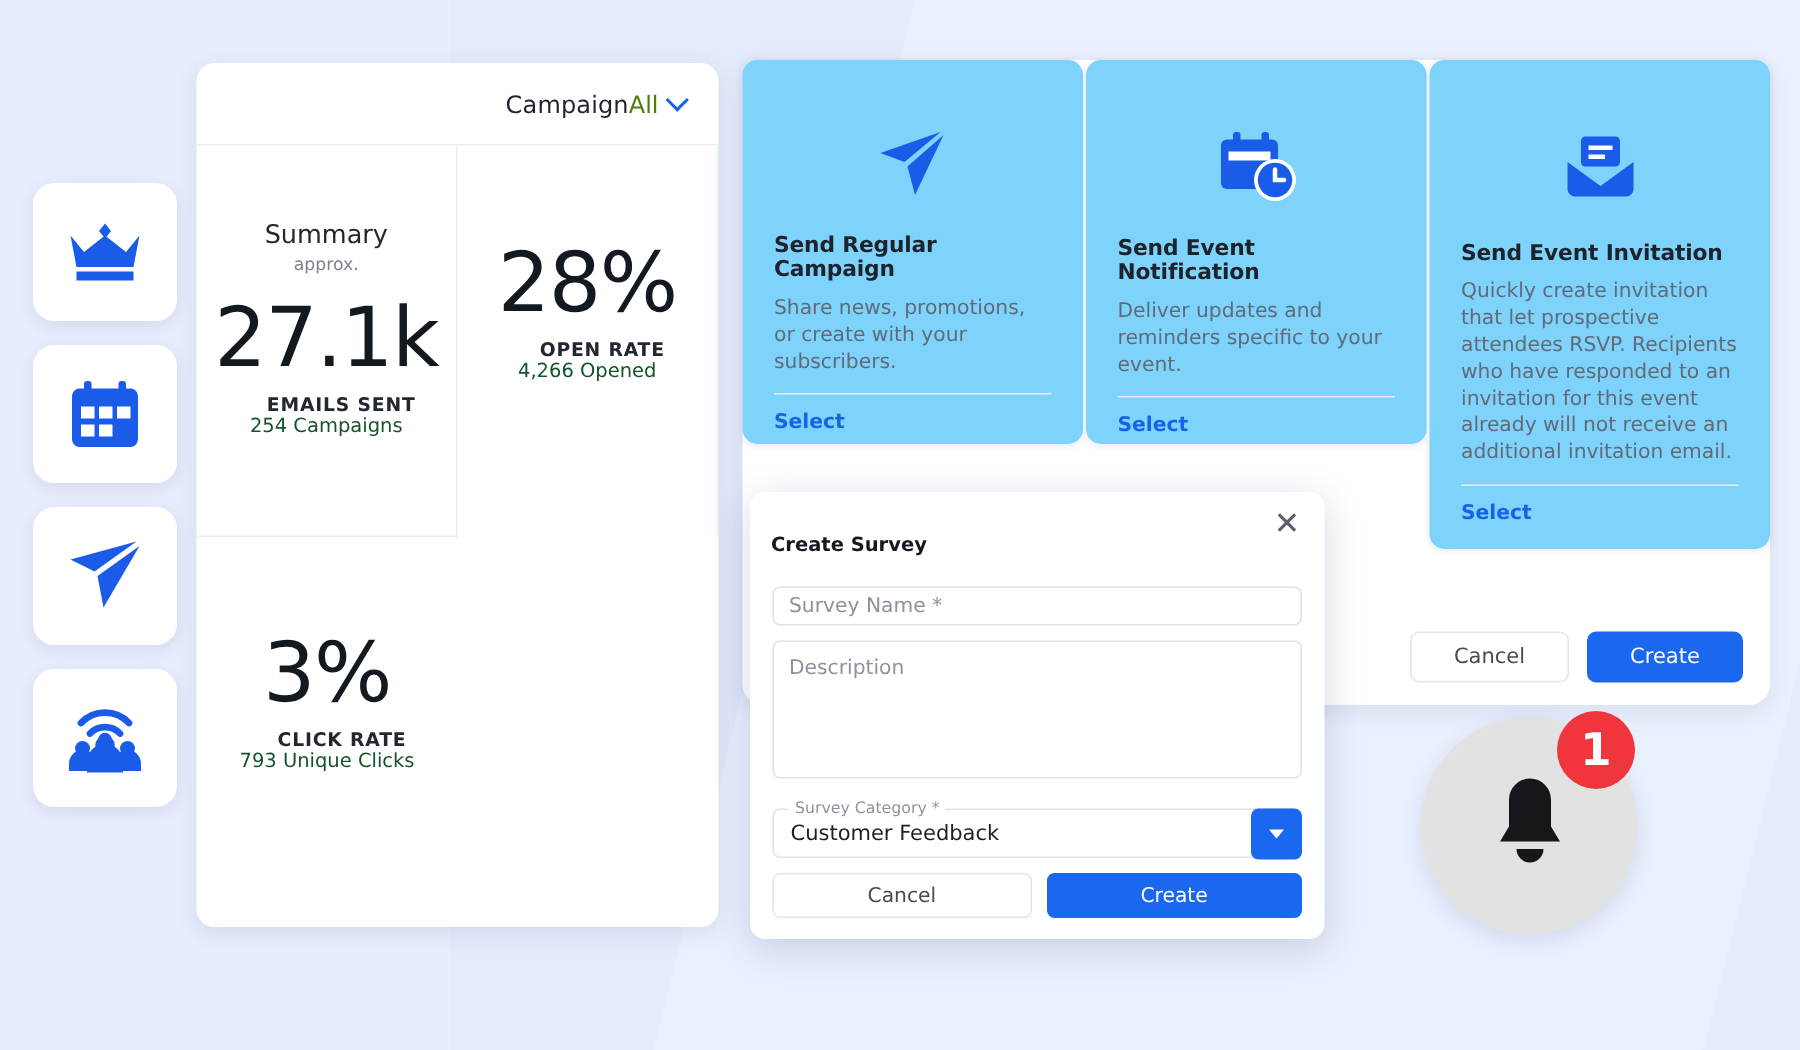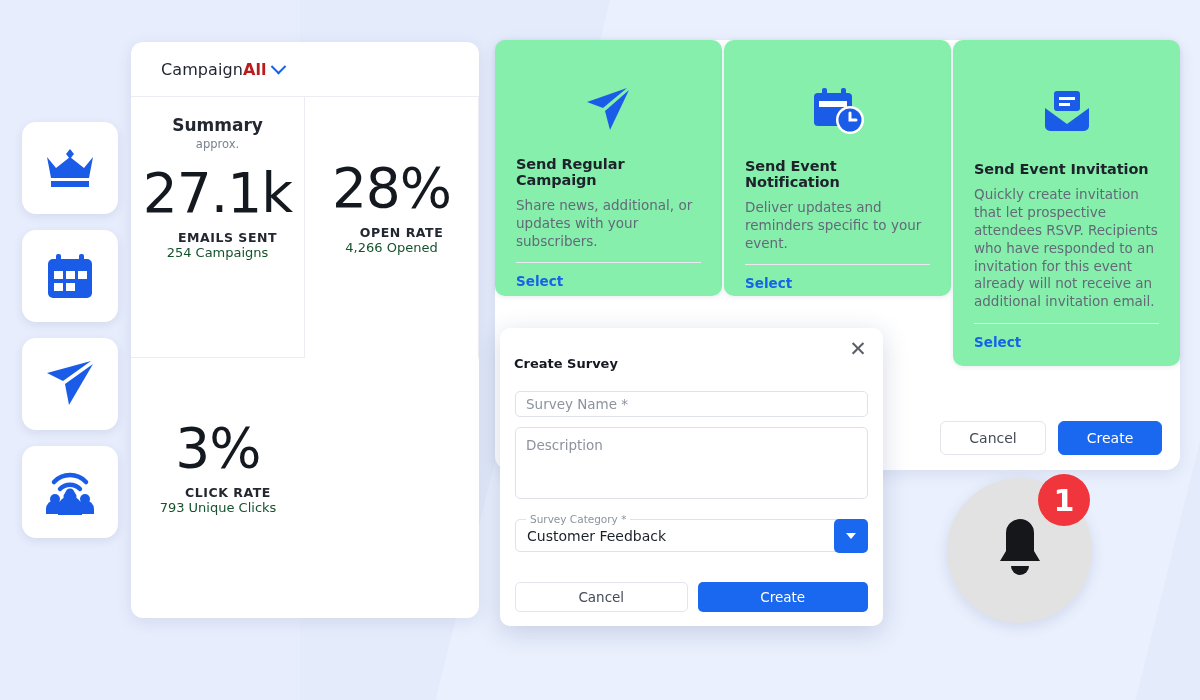--- a/index.html
+++ b/index.html
@@ -73,36 +73,36 @@
     box-shadow: 0 4px 16px rgba(40, 60, 120, 0.10);
     overflow: hidden;
     display: flex;
     flex-direction: column;
   }
   #campaign-header {
     height: 55px;
     flex: 0 0 55px;
     display: flex;
     align-items: center;
-    justify-content: flex-start;
+    justify-content: flex-end;
     padding: 0 22px 0 30px;
     border-bottom: 1px solid #ebedf2;
   }
   #campaign-title {
     font-size: 16px;
     color: #1f2430;
     letter-spacing: 0.1px;
   }
   #campaign-filter {
     display: flex;
     align-items: center;
     gap: 7px;
-    color: #b91c1c;
+    color: #4d7c0f;
     font-size: 16px;
-    font-weight: bold;
+    font-weight: normal;
     cursor: pointer;
   }
   .chev {
     width: 11px; height: 11px;
     border-right: 2px solid #1763e8;
     border-bottom: 2px solid #1763e8;
     transform: rotate(45deg) translate(-2px,-2px);
   }
 
   #stat-grid {
@@ -116,23 +116,24 @@
     display: flex;
     flex-direction: column;
     align-items: center;
     padding-top: 18px;
   }
   .stat-cell.bdr-r { border-right: 1px solid #ebedf2; }
   .stat-cell.bdr-b { border-bottom: 1px solid #ebedf2; }
 
   .summary-label {
     font-size: 17px;
-    font-weight: bold;
+    font-weight: normal;
     color: #222730;
     margin-bottom: 2px;
+    margin-top: 32px;
   }
   .approx {
     font-size: 11.5px;
     color: #7a828f;
     margin-bottom: 14px;
   }
   .stat-value {
     font-size: 55px;
     line-height: 1.04;
     font-weight: normal;
@@ -167,21 +168,21 @@
   }
   #options-row {
     position: absolute;
     left: 0; top: 0;
     display: flex;
     gap: 2px;
     padding: 0;
   }
   .option-card {
     width: 227px;
-    background: #86efac;
+    background: #7dd3fc;
     border-radius: 10px;
     box-shadow: 0 1px 5px rgba(40, 60, 120, 0.11);
     padding: 46px 21px 14px 21px;
     display: flex;
     flex-direction: column;
   }
   .option-icon {
     height: 66px;
     display: flex;
     align-items: center;
@@ -283,21 +284,21 @@
     border-radius: 5px;
     background: #ffffff;
     font-family: "DejaVu Sans", "Liberation Sans", sans-serif;
     font-size: 13.5px;
     color: #20242c;
     padding: 9px 10px;
     outline: none;
   }
   .field::placeholder { color: #8c939e; }
   #survey-name { height: 26px; padding: 0 10px; line-height: 26px; margin-bottom: 10px; }
-  #survey-desc { height: 72px; resize: none; margin-bottom: 16px; }
+  #survey-desc { height: 92px; resize: none; margin-bottom: 16px; }
 
   .outlined-field {
     position: relative;
     border: 1px solid #dfe2e8;
     border-radius: 5px;
     height: 33px;
     display: flex;
     align-items: center;
   }
   .outlined-legend {
@@ -498,21 +499,21 @@
     <div id="options-row">
 
       <div class="option-card" style="height:256px">
         <div class="option-icon">
           <svg width="52" height="48" viewBox="0 0 52 48">
             <path d="M4 16 L44 2 L20 22 Z" fill="#1a5ce8"></path>
             <path d="M22 25 L46 4 L27 44 Z" fill="#1a5ce8"></path>
           </svg>
         </div>
         <div class="option-title">Send Regular Campaign</div>
-        <div class="option-desc">Share news, additional, or updates with your subscribers.</div>
+        <div class="option-desc">Share news, promotions, or create with your subscribers.</div>
         <div class="option-sep"></div>
         <div class="option-select">Select</div>
       </div>
 
       <div class="option-card" style="height:256px">
         <div class="option-icon">
           <svg width="56" height="50" viewBox="0 0 56 50">
             <rect x="12" y="2" width="5" height="9" rx="2" fill="#1a5ce8"></rect>
             <rect x="31" y="2" width="5" height="9" rx="2" fill="#1a5ce8"></rect>
             <rect x="4" y="7" width="38" height="33" rx="4" fill="#1a5ce8"></rect>

